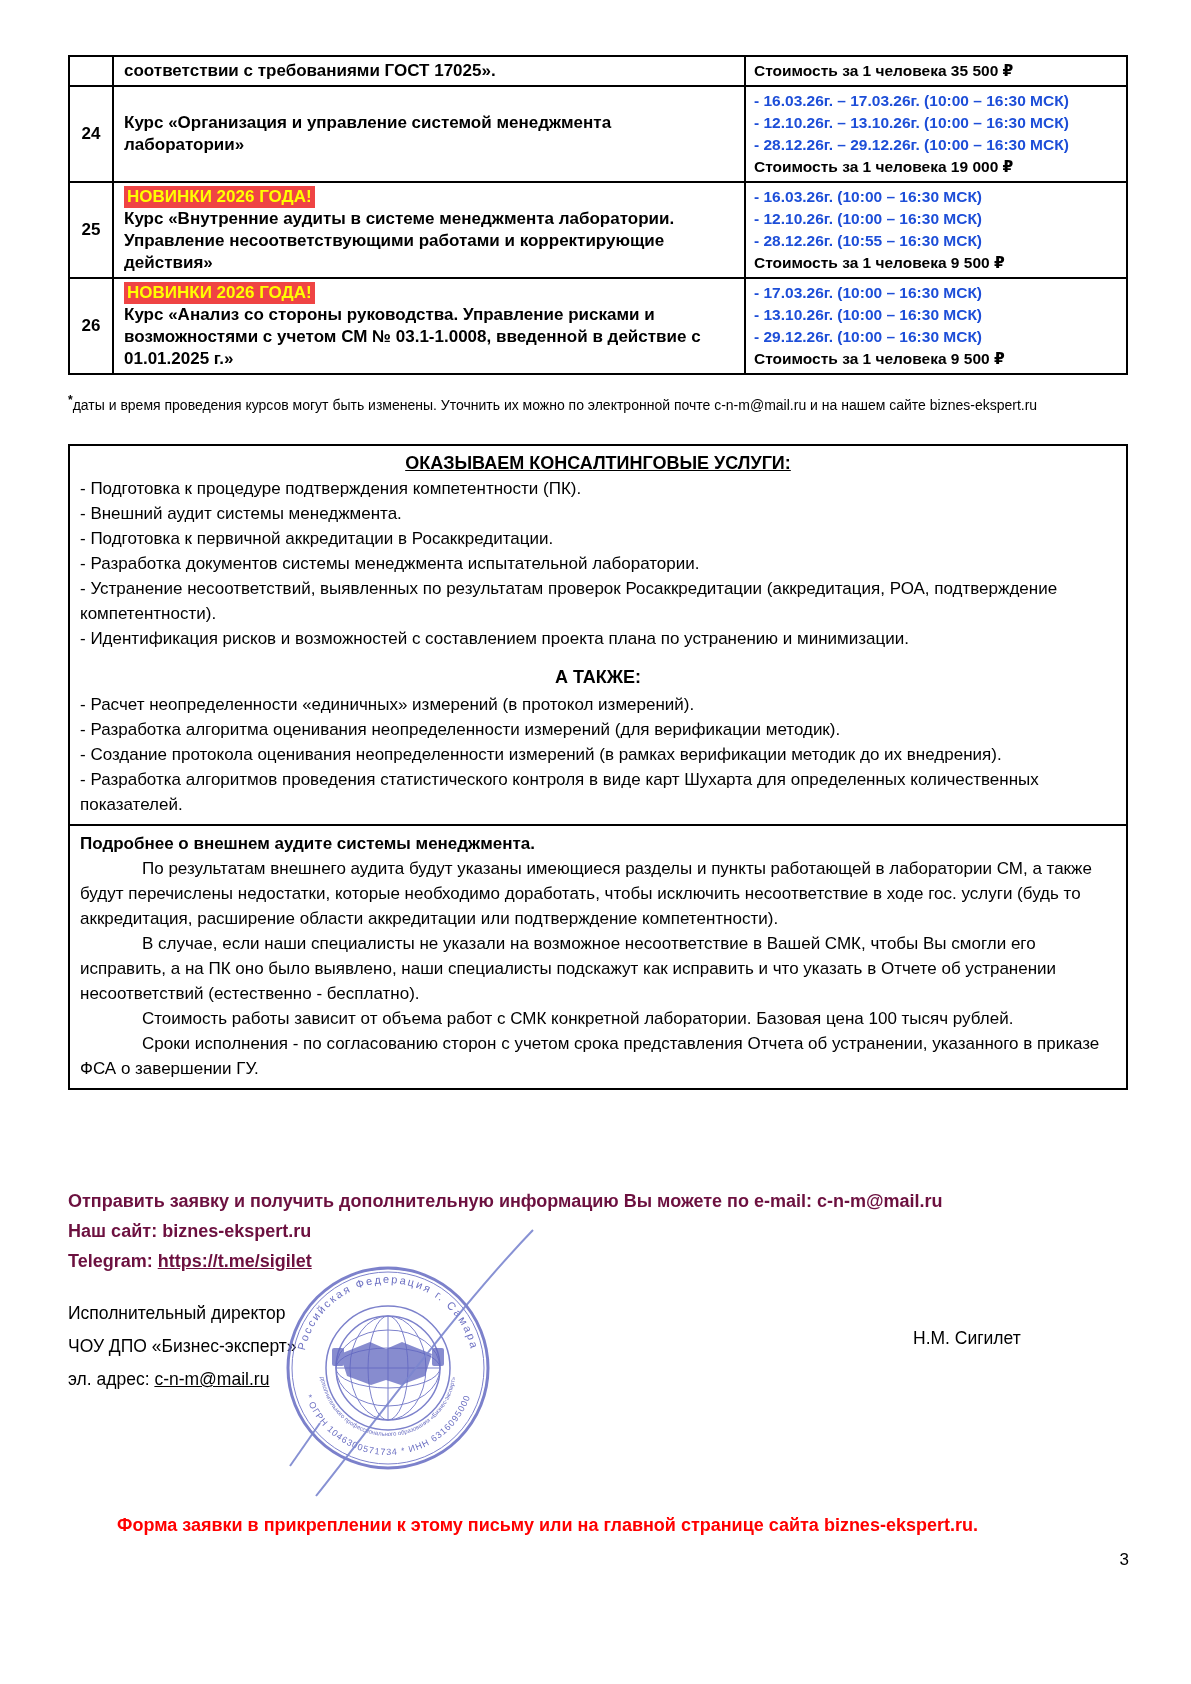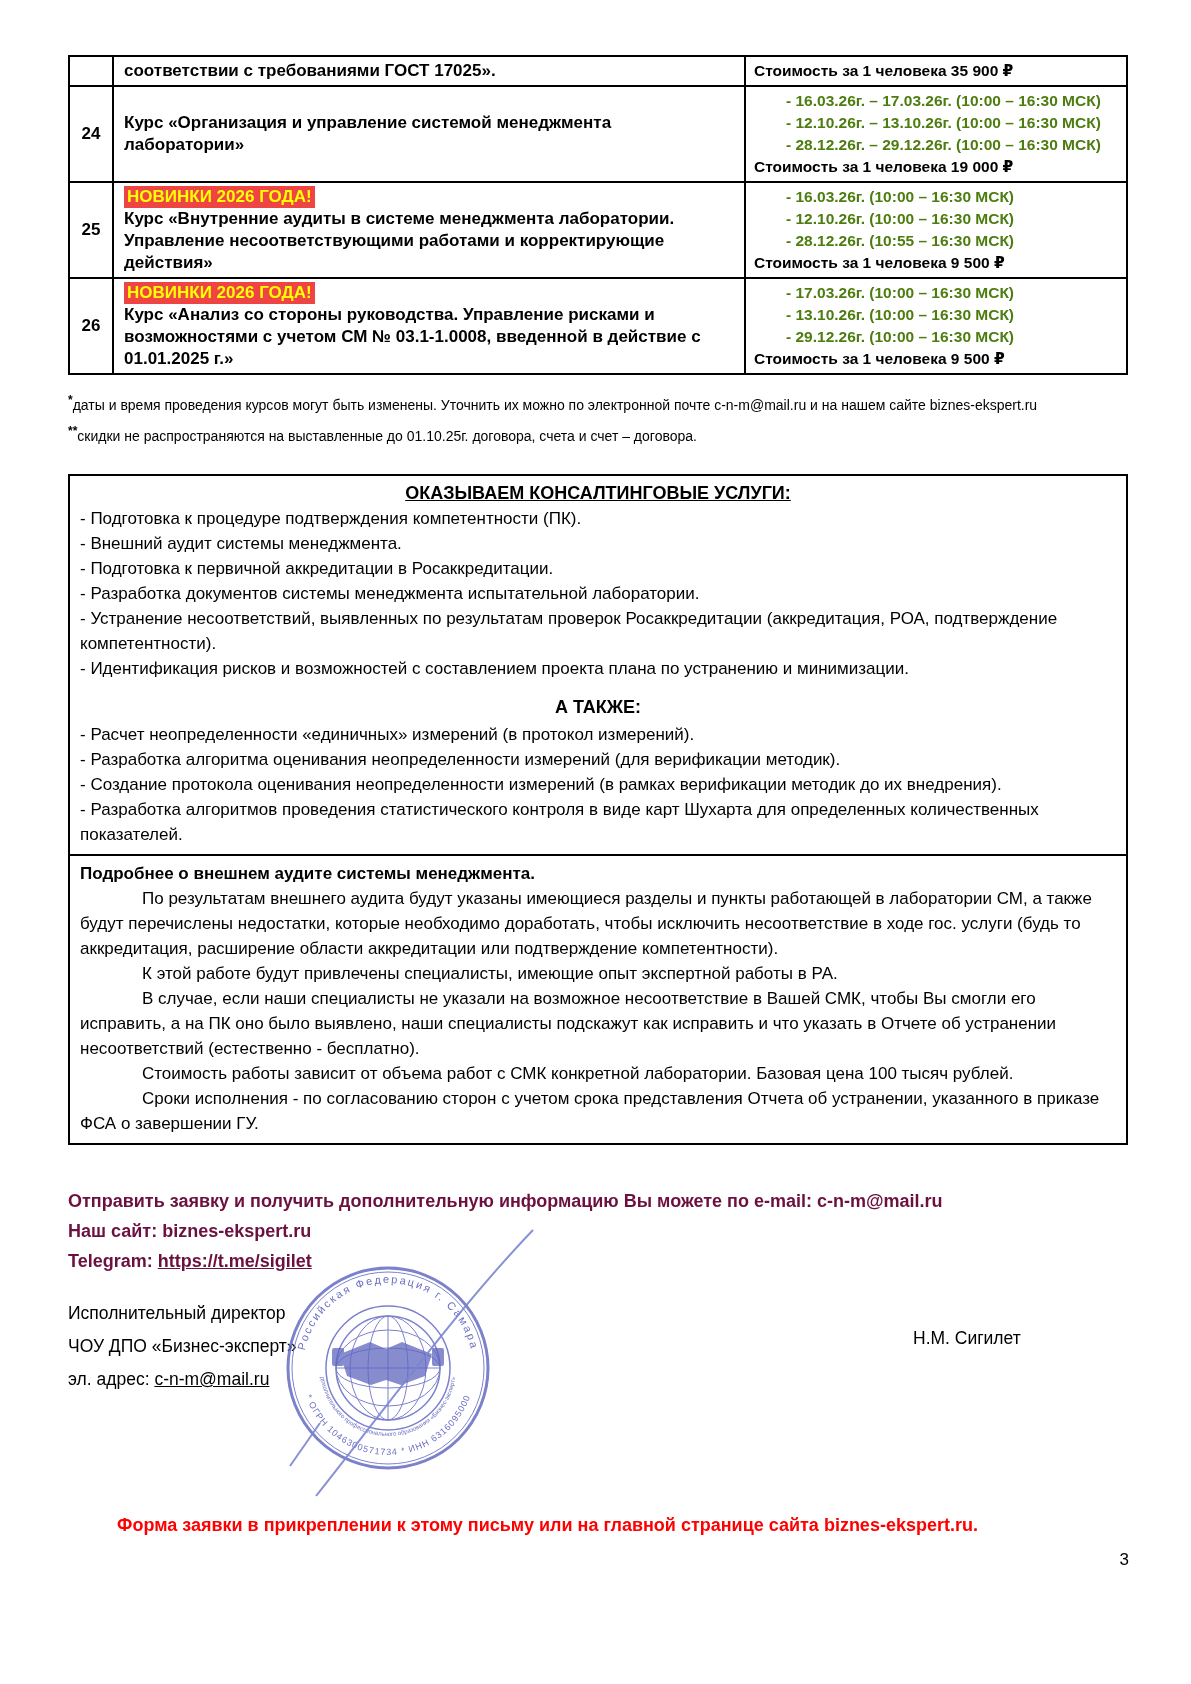--- a/index.html
+++ b/index.html
@@ -10,21 +10,21 @@
   }
   .content{padding:55px 63px 0 68px;border-radius:15px;}
 
   
   table.courses{border-collapse:collapse;width:1060px;table-layout:fixed;}
   table.courses td{border:2px solid #000;vertical-align:middle;}
   td.cell-num{width:40px;text-align:center;font-weight:bold;font-size:17px;}
   td.cell-course{width:616px;padding:3px 4px 3px 10px;font-weight:bold;font-size:17px;line-height:22px;}
   td.cell-dates{padding:3px 4px 3px 8px;font-weight:bold;font-size:15.5px;line-height:22px;}
   .course-text{max-width:585px;}
-  .date-line{color:#4d7c0f;margin-left:32px;}
+  .date-line{color:#1d4ed8;}
   .price-line{color:#000;}
   .badge{display:inline-block;background:#ef4444;color:#ffff00;font-weight:bold;font-size:17px;padding:0 3px;line-height:22px;}
 
   
   .footnotes{margin-top:12px;font-size:14px;line-height:26px;}
   .footnotes sup{font-weight:bold;font-size:12px;}
 
   
   .box{border:2px solid #000;width:1036px;padding:5px 10px 7px 10px;font-size:17px;line-height:25px;margin-top:26px;}
   .box2{margin-top:-2px;}
@@ -52,21 +52,21 @@
 <div class="content">
 
   <table class="courses">
     <tbody>
         <tr>
       <td class="cell-num"></td>
       <td class="cell-course">
         <div class="course-text">соответствии с требованиями ГОСТ 17025».</div>
       </td>
       <td class="cell-dates">
-        <div class="price-line">Стоимость за 1 человека 35 900 ₽</div>
+        <div class="price-line">Стоимость за 1 человека 35 500 ₽</div>
       </td>
     </tr>
 
     <tr>
       <td class="cell-num">24</td>
       <td class="cell-course">
         <div class="course-text">Курс «Организация и управление системой менеджмента лаборатории»</div>
       </td>
       <td class="cell-dates">
         <div class="date-line">- 16.03.26г. – 17.03.26г. (10:00 – 16:30 МСК)</div>
@@ -101,42 +101,40 @@
         <div class="date-line">- 13.10.26г. (10:00 – 16:30 МСК)</div>
         <div class="date-line">- 29.12.26г. (10:00 – 16:30 МСК)</div>
         <div class="price-line">Стоимость за 1 человека 9 500 ₽</div>
       </td>
     </tr>
   </tbody>
     </table>
 
   <div class="footnotes">
     <div><sup>*</sup><span>даты и время проведения курсов могут быть изменены. Уточнить их можно по электронной почте c-n-m@mail.ru и на нашем сайте biznes-ekspert.ru</span></div>
-    <div><sup>**</sup><span>скидки не распространяются на выставленные до 01.10.25г. договора, счета и счет – договора.</span></div>
   </div>
 
   <div class="box">
     <div class="box-title"><u>ОКАЗЫВАЕМ КОНСАЛТИНГОВЫЕ УСЛУГИ:</u></div>
     <div class="box-line">- Подготовка к процедуре подтверждения компетентности (ПК).</div>
     <div class="box-line">- Внешний аудит системы менеджмента.</div>
     <div class="box-line">- Подготовка к первичной аккредитации в Росаккредитации.</div>
     <div class="box-line">- Разработка документов системы менеджмента испытательной лаборатории.</div>
     <div class="box-line">- Устранение несоответствий, выявленных по результатам проверок Росаккредитации (аккредитация, РОА, подтверждение компетентности).</div>
     <div class="box-line">- Идентификация рисков и возможностей с составлением проекта плана по устранению и минимизации.</div>
     <div class="box-title2">А ТАКЖЕ:</div>
     <div class="box-line">- Расчет неопределенности «единичных» измерений (в протокол измерений).</div>
     <div class="box-line">- Разработка алгоритма оценивания неопределенности измерений (для верификации методик).</div>
     <div class="box-line">- Создание протокола оценивания неопределенности измерений (в рамках верификации методик до их внедрения).</div>
     <div class="box-line">- Разработка алгоритмов проведения статистического контроля в виде карт Шухарта для определенных количественных показателей.</div>
   </div>
 
   <div class="box box2">
     <div class="audit-heading">Подробнее о внешнем аудите системы менеджмента.</div>
     <p class="audit-p">По результатам внешнего аудита будут указаны имеющиеся разделы и пункты работающей в лаборатории СМ, а также будут перечислены недостатки, которые необходимо доработать, чтобы исключить несоответствие в ходе гос. услуги (будь то аккредитация, расширение области аккредитации или подтверждение компетентности).</p>
-    <p class="audit-p">К этой работе будут привлечены специалисты, имеющие опыт экспертной работы в РА.</p>
     <p class="audit-p">В случае, если наши специалисты не указали на возможное несоответствие в Вашей СМК, чтобы Вы смогли его исправить, а на ПК оно было выявлено, наши специалисты подскажут как исправить и что указать в Отчете об устранении несоответствий (естественно - бесплатно).</p>
     <p class="audit-p">Стоимость работы зависит от объема работ с СМК конкретной лаборатории. Базовая цена 100 тысяч рублей.</p>
     <p class="audit-p">Сроки исполнения - по согласованию сторон с учетом срока представления Отчета об устранении, указанного в приказе ФСА о завершении ГУ.</p>
   </div>
 
 </div>
 
 <div class="contact">
   <div><span>Отправить заявку и получить дополнительную информацию Вы можете по e-mail: </span><a href="#">c-n-m@mail.ru</a></div>
   <div><span>Наш сайт: </span><a href="#">biznes-ekspert.ru</a></div>

